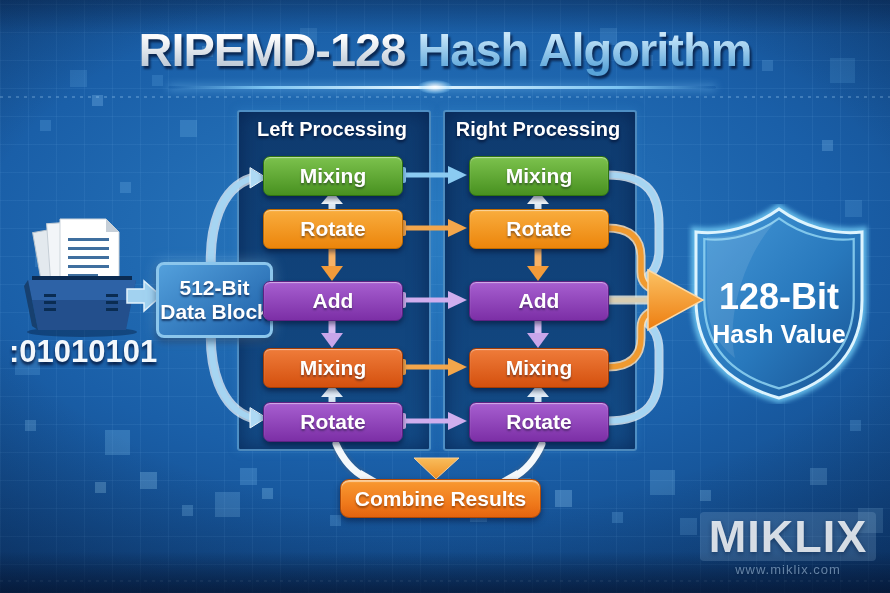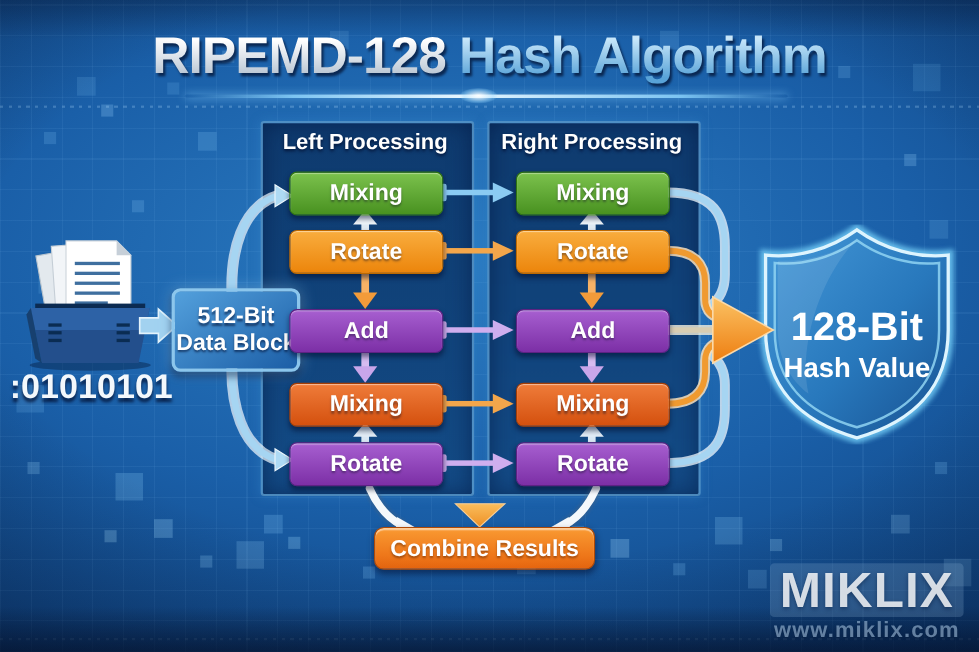--- a/index.html
+++ b/index.html
@@ -87,21 +87,21 @@
     box-shadow:0 3px 6px rgba(0,10,40,.5), inset 0 2px 1px rgba(255,255,255,.5);}
   
   .arrows{position:absolute;left:0;top:0;z-index:3;}
   .shield{position:absolute;left:687px;top:204px;z-index:2;}
   .shield text{font-family:"Liberation Sans",sans-serif;}
   
   .watermark{position:absolute;left:696px;top:512px;width:184px;z-index:7;text-align:center;}
   .brand{display:inline-block;font-size:45px;font-weight:bold;letter-spacing:1px;line-height:1.05;
     color:rgba(255,255,255,.82);background:rgba(150,185,220,.22);padding:1px 9px;border-radius:4px;
     text-shadow:0 2px 4px rgba(0,20,50,.45);}
-  .url{margin-top:1px;font-size:20px;font-weight:bold;letter-spacing:1px;color:rgba(175,205,235,.55);
+  .url{margin-top:1px;font-size:13px;font-weight:normal;letter-spacing:1px;color:rgba(175,205,235,.55);
     text-shadow:0 1px 2px rgba(10,30,60,.55);}
 </style>
 </head>
 <body>
 
 <div class="stage">
   <div class="bg-grid"></div>
   <div class="px px10"></div>
   <div class="px px16"></div>
   <div class="px px24"></div>

